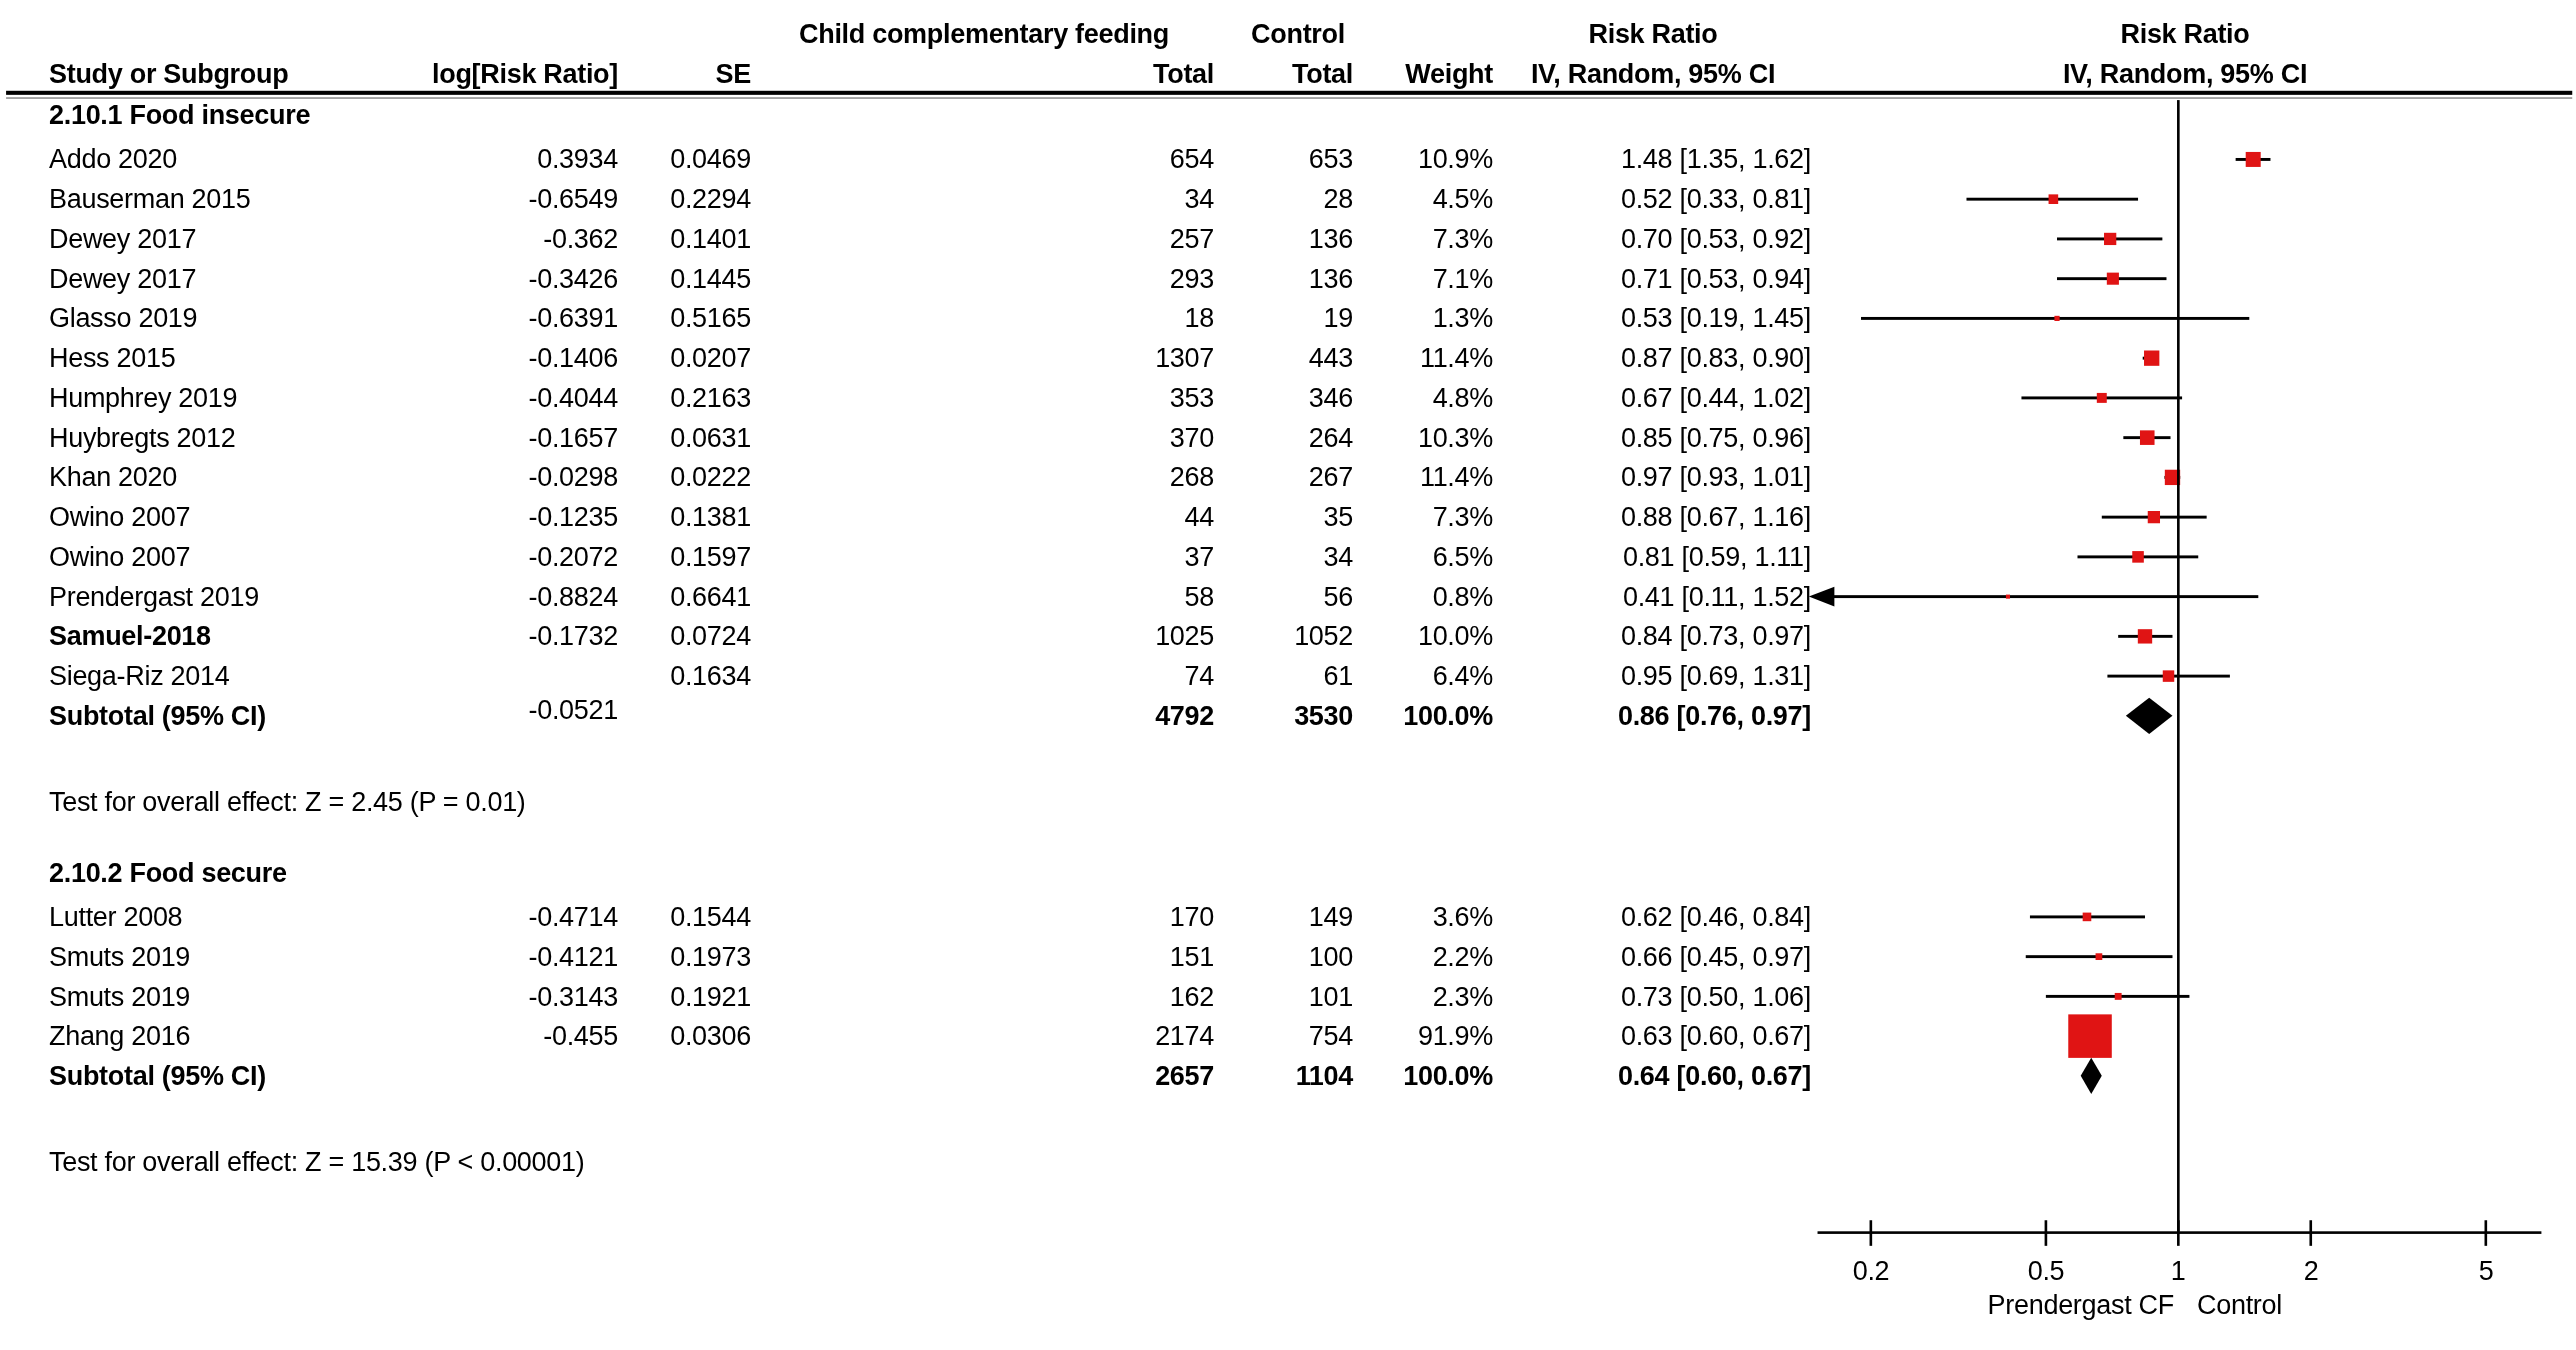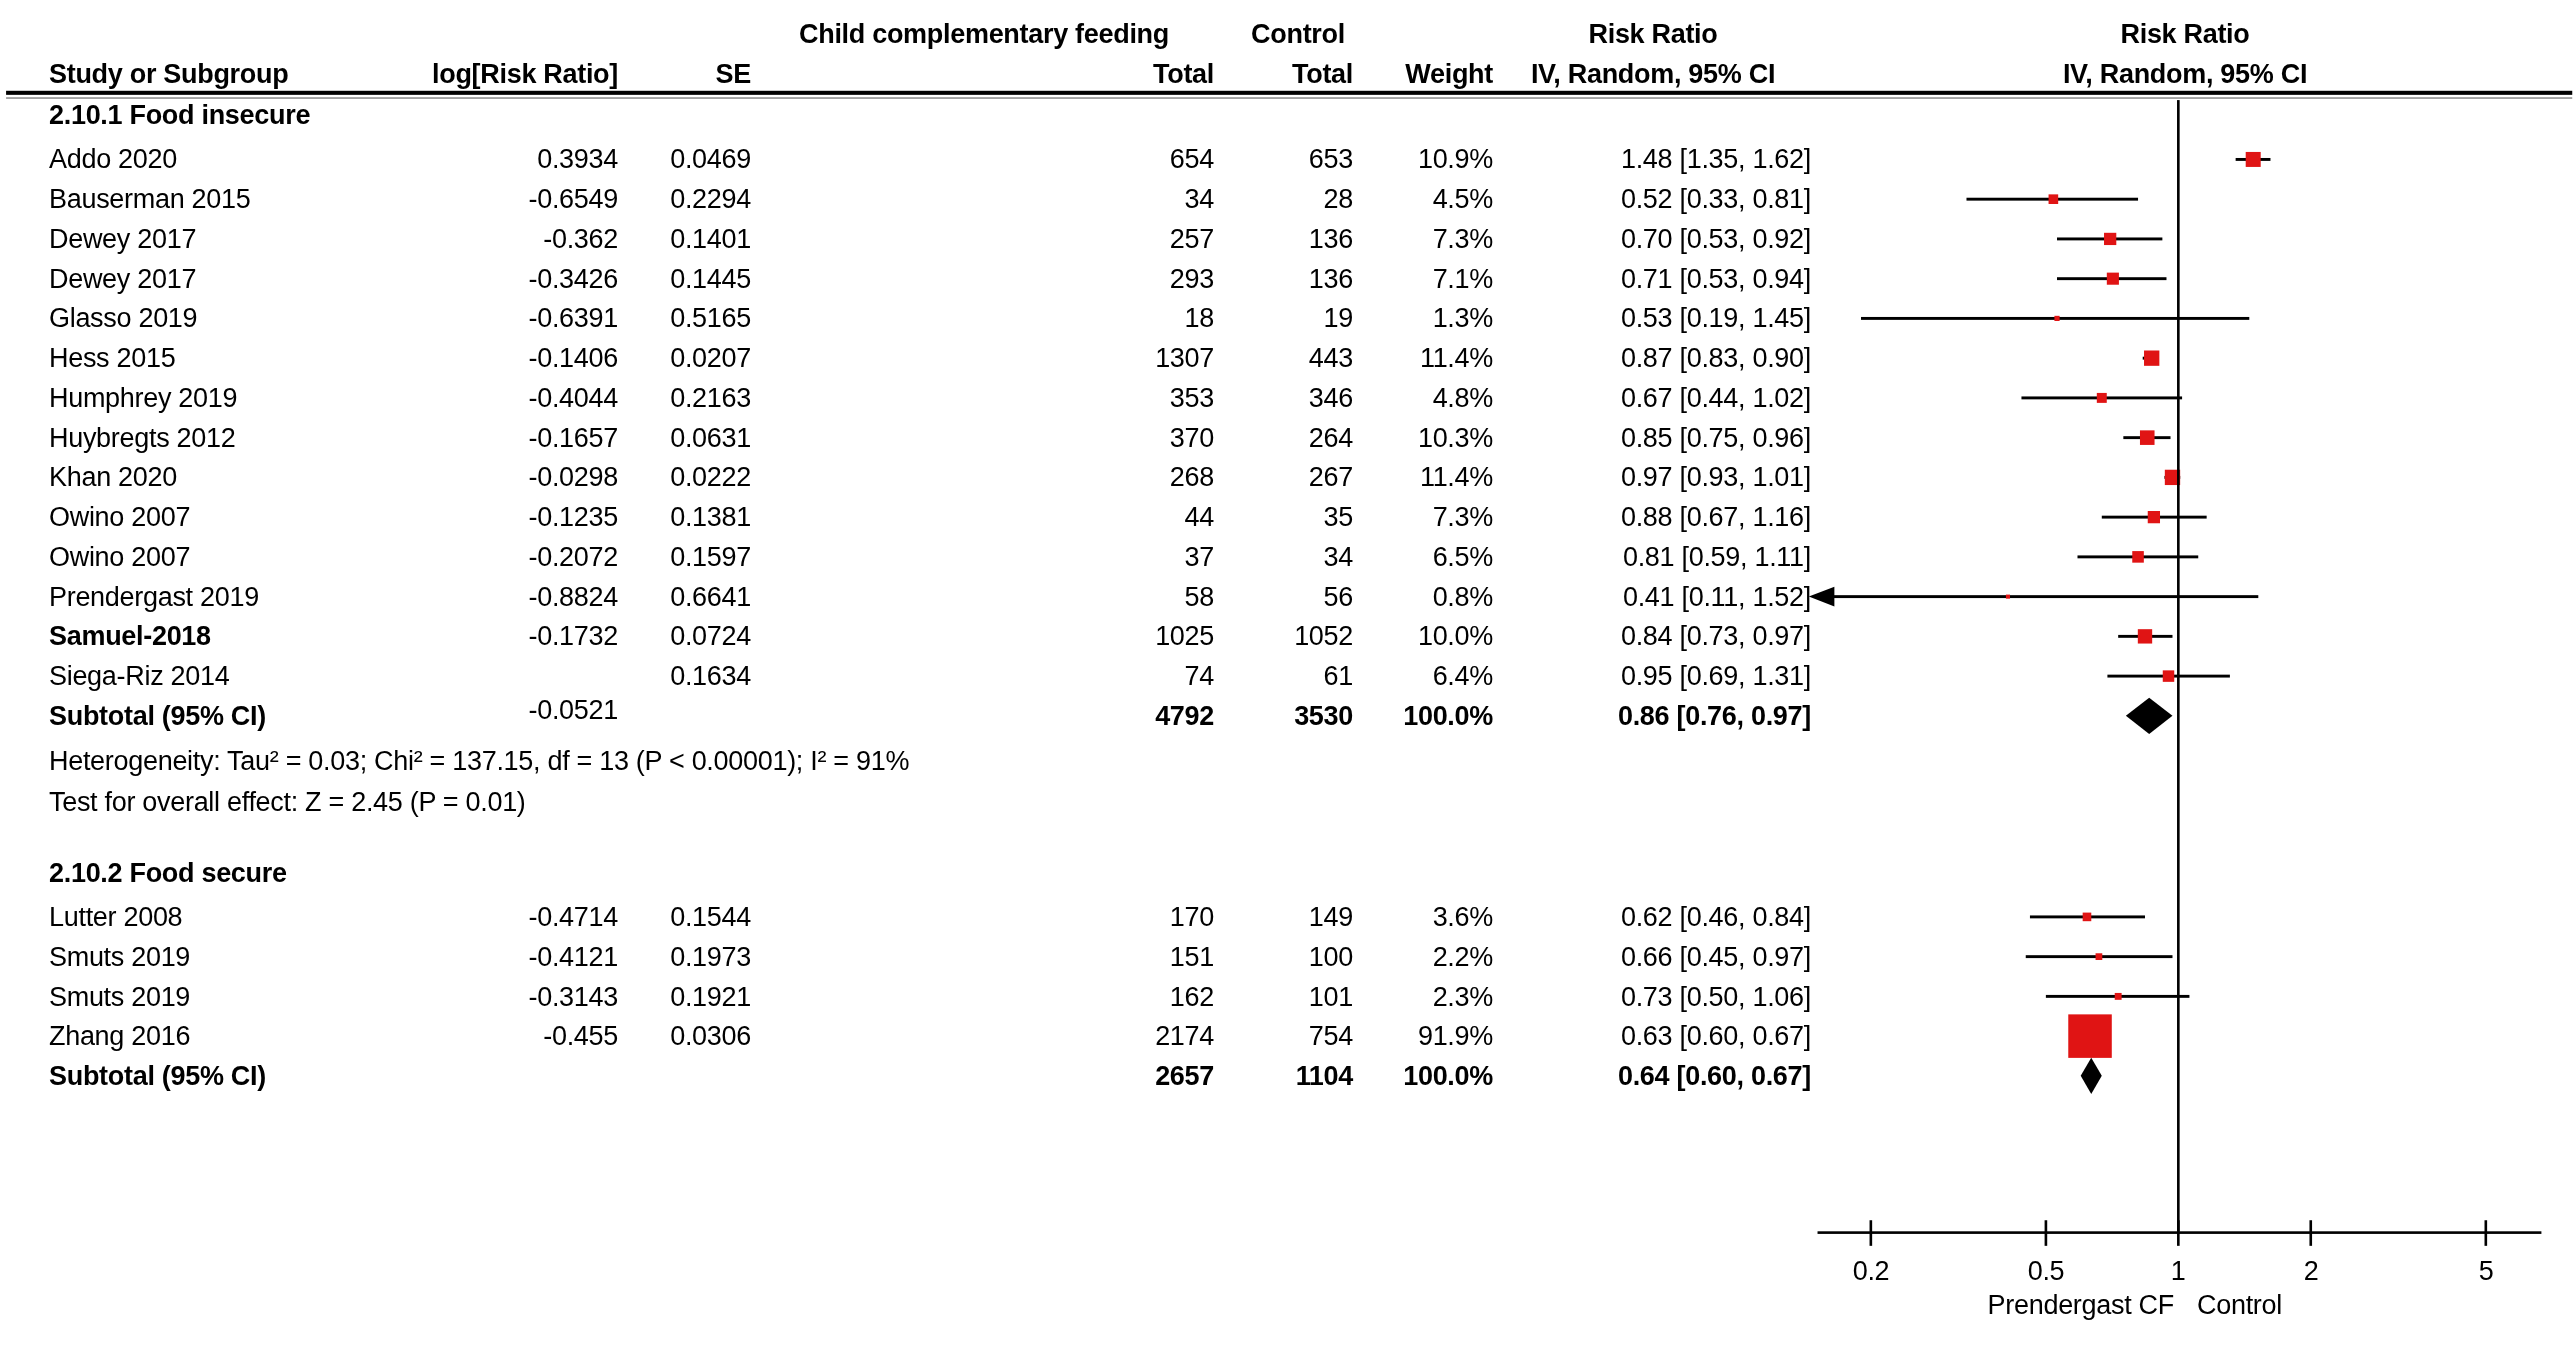--- a/index.html
+++ b/index.html
@@ -187,21 +187,20 @@
     <div class="t" style="top: 676px; right: 1825px;">0.1634</div>
     <div class="t" style="top: 676px; right: 1362px;">74</div>
     <div class="t" style="top: 676px; right: 1223px;">61</div>
     <div class="t" style="top: 676px; right: 1083px;">6.4%</div>
     <div class="t" style="top: 676px; right: 765px;">0.95 [0.69, 1.31]</div>
     <div class="t b" style="top: 716px; left: 49px;">Subtotal (95% CI)</div>
     <div class="t b" style="top: 716px; right: 1362px;">4792</div>
     <div class="t b" style="top: 716px; right: 1223px;">3530</div>
     <div class="t b" style="top: 716px; right: 1083px;">100.0%</div>
     <div class="t b" style="top: 716px; right: 765px;">0.86 [0.76, 0.97]</div>
-    <div class="t" style="top: 761px; left: 49px;">Heterogeneity: Tau² = 0.03; Chi² = 137.15, df = 13 (P &lt; 0.00001); I² = 91%</div>
     <div class="t" style="top: 802px; left: 49px;">Test for overall effect: Z = 2.45 (P = 0.01)</div>
     <div class="t b" style="top: 873px; left: 49px;">2.10.2 Food secure</div>
     <div class="t" style="top: 917px; left: 49px;">Lutter 2008</div>
     <div class="t" style="top: 917px; right: 1958px;">-0.4714</div>
     <div class="t" style="top: 917px; right: 1825px;">0.1544</div>
     <div class="t" style="top: 917px; right: 1362px;">170</div>
     <div class="t" style="top: 917px; right: 1223px;">149</div>
     <div class="t" style="top: 917px; right: 1083px;">3.6%</div>
     <div class="t" style="top: 917px; right: 765px;">0.62 [0.46, 0.84]</div>
     <div class="t" style="top: 957px; left: 49px;">Smuts 2019</div>
@@ -223,20 +222,21 @@
     <div class="t" style="top: 1036px; right: 1825px;">0.0306</div>
     <div class="t" style="top: 1036px; right: 1362px;">2174</div>
     <div class="t" style="top: 1036px; right: 1223px;">754</div>
     <div class="t" style="top: 1036px; right: 1083px;">91.9%</div>
     <div class="t" style="top: 1036px; right: 765px;">0.63 [0.60, 0.67]</div>
     <div class="t b" style="top: 1076px; left: 49px;">Subtotal (95% CI)</div>
     <div class="t b" style="top: 1076px; right: 1362px;">2657</div>
     <div class="t b" style="top: 1076px; right: 1223px;">1104</div>
     <div class="t b" style="top: 1076px; right: 1083px;">100.0%</div>
     <div class="t b" style="top: 1076px; right: 765px;">0.64 [0.60, 0.67]</div>
+    <div class="t" style="top: 1162px; left: 49px;">Test for overall effect: Z = 15.39 (P &lt; 0.00001)</div>
     <div class="t c" style="top: 1271px; left: 1871px;">0.2</div>
     <div class="t c" style="top: 1271px; left: 2046px;">0.5</div>
     <div class="t c" style="top: 1271px; left: 2178px;">1</div>
     <div class="t c" style="top: 1271px; left: 2311px;">2</div>
     <div class="t c" style="top: 1271px; left: 2486px;">5</div>
     <div class="t" style="top: 1305px; right: 402px;">Prendergast CF</div>
     <div class="t" style="top: 1305px; left: 2197px;">Control</div>
   </div>
 
 

